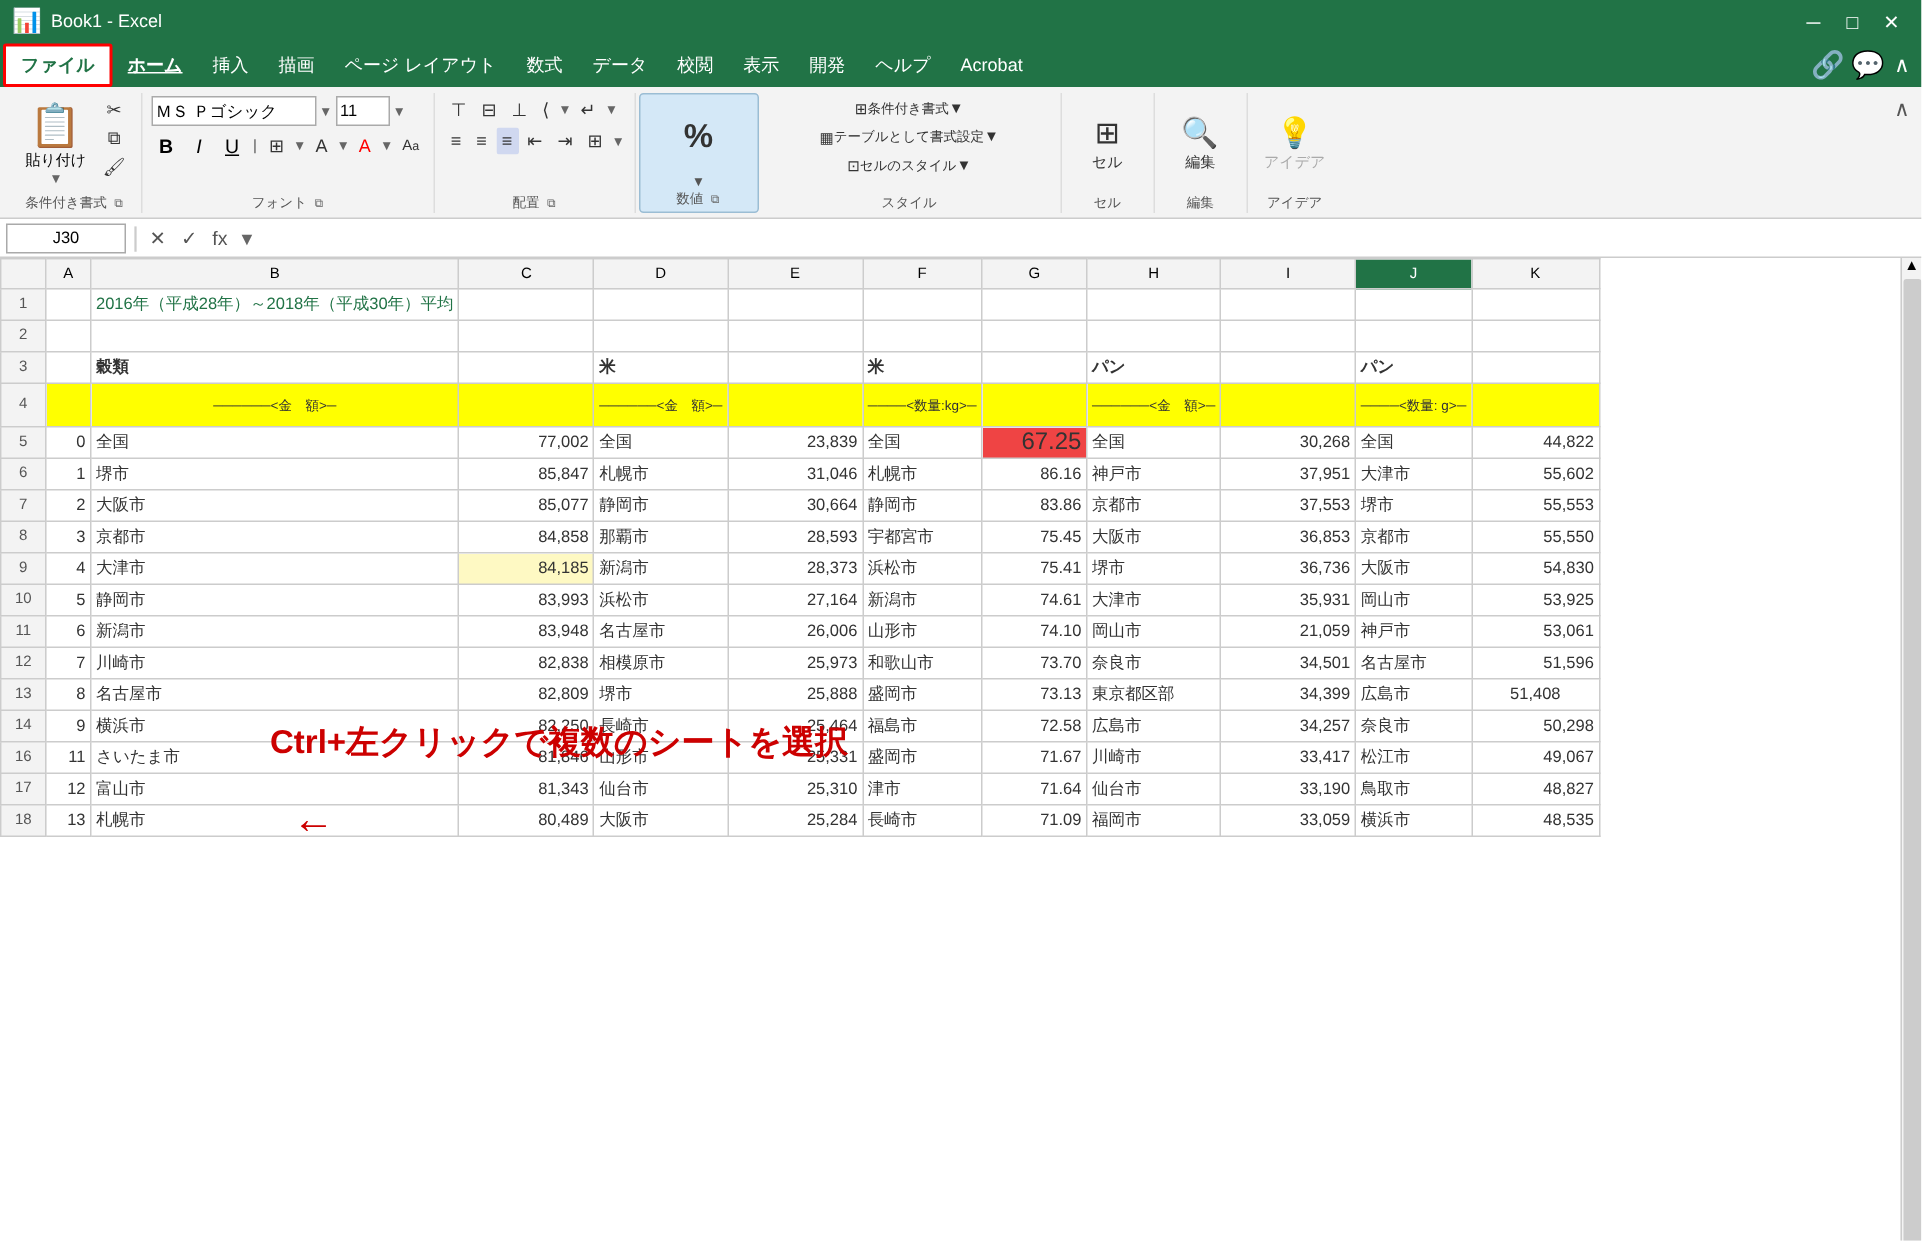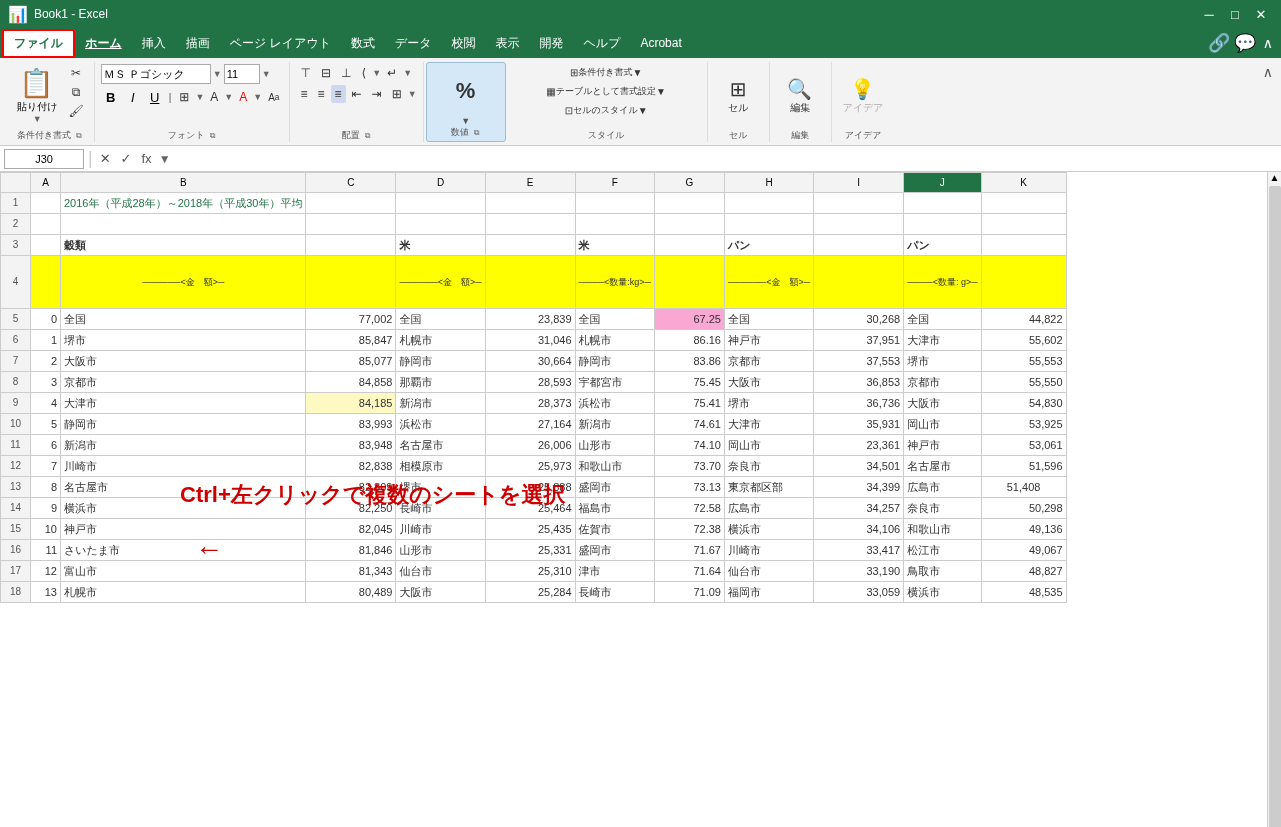--- a/index.html
+++ b/index.html
@@ -452,36 +452,36 @@
                 <td style="width: 75px; min-width: 75px; height: 20px; border: 1px solid rgb(204, 204, 204); background: white; font-size: 11px; text-align: left; line-height: 20px; color: rgb(51, 51, 51); font-weight: bold; padding: 0px 3px; white-space: nowrap; overflow: hidden; text-overflow: ellipsis; cursor: cell;">パン</td>
                 <td style="width: 85px; min-width: 85px; height: 20px; border: 1px solid rgb(204, 204, 204); background: white; font-size: 11px; text-align: left; line-height: 20px; color: rgb(51, 51, 51); font-weight: bold; padding: 0px 3px; white-space: nowrap; overflow: hidden; text-overflow: ellipsis; cursor: cell;"></td>
               </tr>
               <tr>
                 <td style="width: 30px; min-width: 30px; height: 20px; border: 1px solid rgb(204, 204, 204); background: rgb(243, 243, 243); font-size: 10px; text-align: center; line-height: 20px; color: rgb(85, 85, 85); cursor: pointer; padding: 0px;">4</td>
                 <td style="width: 30px; min-width: 30px; height: 20px; border: 1px solid rgb(204, 204, 204); background: rgb(255, 255, 0); font-size: 9px; text-align: center; line-height: 20px; color: rgb(51, 51, 51); font-weight: normal; padding: 0px 3px; white-space: nowrap; overflow: hidden; text-overflow: ellipsis; cursor: cell;"></td>
                 <td style="width: 55px; min-width: 55px; height: 20px; border: 1px solid rgb(204, 204, 204); background: rgb(255, 255, 0); font-size: 9px; text-align: center; line-height: 20px; color: rgb(51, 51, 51); font-weight: normal; padding: 0px 3px; white-space: nowrap; overflow: hidden; text-overflow: ellipsis; cursor: cell;">──────&lt;金　額&gt;─</td>
                 <td style="width: 90px; min-width: 90px; height: 20px; border: 1px solid rgb(204, 204, 204); background: rgb(255, 255, 0); font-size: 9px; text-align: center; line-height: 20px; color: rgb(51, 51, 51); font-weight: normal; padding: 0px 3px; white-space: nowrap; overflow: hidden; text-overflow: ellipsis; cursor: cell;"></td>
                 <td style="width: 75px; min-width: 75px; height: 20px; border: 1px solid rgb(204, 204, 204); background: rgb(255, 255, 0); font-size: 9px; text-align: center; line-height: 20px; color: rgb(51, 51, 51); font-weight: normal; padding: 0px 3px; white-space: nowrap; overflow: hidden; text-overflow: ellipsis; cursor: cell;">──────&lt;金　額&gt;─</td>
                 <td style="width: 90px; min-width: 90px; height: 20px; border: 1px solid rgb(204, 204, 204); background: rgb(255, 255, 0); font-size: 9px; text-align: center; line-height: 20px; color: rgb(51, 51, 51); font-weight: normal; padding: 0px 3px; white-space: nowrap; overflow: hidden; text-overflow: ellipsis; cursor: cell;"></td>
-                <td style="width: 75px; min-width: 75px; height: 20px; border: 1px solid rgb(204, 204, 204); background: rgb(255, 255, 0); font-size: 9px; text-align: center; line-height: 20px; color: rgb(51, 51, 51); font-weight: normal; padding: 16px 3px; white-space: nowrap; overflow: hidden; text-overflow: ellipsis; cursor: cell;">────&lt;数量:kg&gt;─</td>
+                <td style="width: 75px; min-width: 75px; height: 20px; border: 1px solid rgb(204, 204, 204); background: rgb(255, 255, 0); font-size: 9px; text-align: center; line-height: 20px; color: rgb(51, 51, 51); font-weight: normal; padding: 4px 3px; white-space: nowrap; overflow: hidden; text-overflow: ellipsis; cursor: cell;">────&lt;数量:kg&gt;─</td>
                 <td style="width: 70px; min-width: 70px; height: 20px; border: 1px solid rgb(204, 204, 204); background: rgb(255, 255, 0); font-size: 9px; text-align: center; line-height: 20px; color: rgb(51, 51, 51); font-weight: normal; padding: 0px 3px; white-space: nowrap; overflow: hidden; text-overflow: ellipsis; cursor: cell;"></td>
                 <td style="width: 75px; min-width: 75px; height: 20px; border: 1px solid rgb(204, 204, 204); background: rgb(255, 255, 0); font-size: 9px; text-align: center; line-height: 20px; color: rgb(51, 51, 51); font-weight: normal; padding: 0px 3px; white-space: nowrap; overflow: hidden; text-overflow: ellipsis; cursor: cell;">──────&lt;金　額&gt;─</td>
                 <td style="width: 90px; min-width: 90px; height: 20px; border: 1px solid rgb(204, 204, 204); background: rgb(255, 255, 0); font-size: 9px; text-align: center; line-height: 20px; color: rgb(51, 51, 51); font-weight: normal; padding: 0px 3px; white-space: nowrap; overflow: hidden; text-overflow: ellipsis; cursor: cell;"></td>
                 <td style="width: 75px; min-width: 75px; height: 20px; border: 1px solid rgb(204, 204, 204); background: rgb(255, 255, 0); font-size: 9px; text-align: center; line-height: 20px; color: rgb(51, 51, 51); font-weight: normal; padding: 0px 3px; white-space: nowrap; overflow: hidden; text-overflow: ellipsis; cursor: cell;">────&lt;数量: g&gt;─</td>
                 <td style="width: 85px; min-width: 85px; height: 20px; border: 1px solid rgb(204, 204, 204); background: rgb(255, 255, 0); font-size: 9px; text-align: center; line-height: 20px; color: rgb(51, 51, 51); font-weight: normal; padding: 0px 3px; white-space: nowrap; overflow: hidden; text-overflow: ellipsis; cursor: cell;"></td>
               </tr>
               <tr>
                 <td style="width: 30px; min-width: 30px; height: 20px; border: 1px solid rgb(204, 204, 204); background: rgb(243, 243, 243); font-size: 10px; text-align: center; line-height: 20px; color: rgb(85, 85, 85); cursor: pointer; padding: 0px;">5</td>
                 <td style="width: 30px; min-width: 30px; height: 20px; border: 1px solid rgb(204, 204, 204); background: white; font-size: 11px; text-align: right; line-height: 20px; color: rgb(51, 51, 51); font-weight: normal; padding: 0px 3px; white-space: nowrap; overflow: hidden; text-overflow: ellipsis; cursor: cell;">0</td>
                 <td style="width: 55px; min-width: 55px; height: 20px; border: 1px solid rgb(204, 204, 204); background: white; font-size: 11px; text-align: left; line-height: 20px; color: rgb(51, 51, 51); font-weight: normal; padding: 0px 3px; white-space: nowrap; overflow: hidden; text-overflow: ellipsis; cursor: cell;">全国</td>
                 <td style="width: 90px; min-width: 90px; height: 20px; border: 1px solid rgb(204, 204, 204); background: white; font-size: 11px; text-align: right; line-height: 20px; color: rgb(51, 51, 51); font-weight: normal; padding: 0px 3px; white-space: nowrap; overflow: hidden; text-overflow: ellipsis; cursor: cell;">77,002</td>
                 <td style="width: 75px; min-width: 75px; height: 20px; border: 1px solid rgb(204, 204, 204); background: white; font-size: 11px; text-align: left; line-height: 20px; color: rgb(51, 51, 51); font-weight: normal; padding: 0px 3px; white-space: nowrap; overflow: hidden; text-overflow: ellipsis; cursor: cell;">全国</td>
                 <td style="width: 90px; min-width: 90px; height: 20px; border: 1px solid rgb(204, 204, 204); background: white; font-size: 11px; text-align: right; line-height: 20px; color: rgb(51, 51, 51); font-weight: normal; padding: 0px 3px; white-space: nowrap; overflow: hidden; text-overflow: ellipsis; cursor: cell;">23,839</td>
                 <td style="width: 75px; min-width: 75px; height: 20px; border: 1px solid rgb(204, 204, 204); background: white; font-size: 11px; text-align: left; line-height: 20px; color: rgb(51, 51, 51); font-weight: normal; padding: 0px 3px; white-space: nowrap; overflow: hidden; text-overflow: ellipsis; cursor: cell;">全国</td>
-                <td style="width: 70px; min-width: 70px; height: 20px; border: 1px solid rgb(204, 204, 204); background: #f9a8d4; font-size: 11px; text-align: right; line-height: 20px; color: rgb(51, 51, 51); font-weight: normal; padding: 0px 3px; white-space: nowrap; overflow: hidden; text-overflow: ellipsis; cursor: cell;">67.25</td>
+                <td style="width: 70px; min-width: 70px; height: 20px; border: 1px solid rgb(204, 204, 204); background: #ef4444; font-size: 16px; text-align: right; line-height: 20px; color: rgb(51, 51, 51); font-weight: normal; padding: 0px 3px; white-space: nowrap; overflow: hidden; text-overflow: ellipsis; cursor: cell;">67.25</td>
                 <td style="width: 75px; min-width: 75px; height: 20px; border: 1px solid rgb(204, 204, 204); background: white; font-size: 11px; text-align: left; line-height: 20px; color: rgb(51, 51, 51); font-weight: normal; padding: 0px 3px; white-space: nowrap; overflow: hidden; text-overflow: ellipsis; cursor: cell;">全国</td>
                 <td style="width: 90px; min-width: 90px; height: 20px; border: 1px solid rgb(204, 204, 204); background: white; font-size: 11px; text-align: right; line-height: 20px; color: rgb(51, 51, 51); font-weight: normal; padding: 0px 3px; white-space: nowrap; overflow: hidden; text-overflow: ellipsis; cursor: cell;">30,268</td>
                 <td style="width: 75px; min-width: 75px; height: 20px; border: 1px solid rgb(204, 204, 204); background: white; font-size: 11px; text-align: left; line-height: 20px; color: rgb(51, 51, 51); font-weight: normal; padding: 0px 3px; white-space: nowrap; overflow: hidden; text-overflow: ellipsis; cursor: cell;">全国</td>
                 <td style="width: 85px; min-width: 85px; height: 20px; border: 1px solid rgb(204, 204, 204); background: white; font-size: 11px; text-align: right; line-height: 20px; color: rgb(51, 51, 51); font-weight: normal; padding: 0px 3px; white-space: nowrap; overflow: hidden; text-overflow: ellipsis; cursor: cell;">44,822</td>
               </tr>
               <tr>
                 <td style="width: 30px; min-width: 30px; height: 20px; border: 1px solid rgb(204, 204, 204); background: rgb(243, 243, 243); font-size: 10px; text-align: center; line-height: 20px; color: rgb(85, 85, 85); cursor: pointer; padding: 0px;">6</td>
                 <td style="width: 30px; min-width: 30px; height: 20px; border: 1px solid rgb(204, 204, 204); background: white; font-size: 11px; text-align: right; line-height: 20px; color: rgb(51, 51, 51); font-weight: normal; padding: 0px 3px; white-space: nowrap; overflow: hidden; text-overflow: ellipsis; cursor: cell;">1</td>
                 <td style="width: 55px; min-width: 55px; height: 20px; border: 1px solid rgb(204, 204, 204); background: white; font-size: 11px; text-align: left; line-height: 20px; color: rgb(51, 51, 51); font-weight: normal; padding: 0px 3px; white-space: nowrap; overflow: hidden; text-overflow: ellipsis; cursor: cell;">堺市</td>
                 <td style="width: 90px; min-width: 90px; height: 20px; border: 1px solid rgb(204, 204, 204); background: white; font-size: 11px; text-align: right; line-height: 20px; color: rgb(51, 51, 51); font-weight: normal; padding: 0px 3px; white-space: nowrap; overflow: hidden; text-overflow: ellipsis; cursor: cell;">85,847</td>
@@ -553,21 +553,21 @@
               <tr>
                 <td style="width: 30px; min-width: 30px; height: 20px; border: 1px solid rgb(204, 204, 204); background: rgb(243, 243, 243); font-size: 10px; text-align: center; line-height: 20px; color: rgb(85, 85, 85); cursor: pointer; padding: 0px;">11</td>
                 <td style="width: 30px; min-width: 30px; height: 20px; border: 1px solid rgb(204, 204, 204); background: white; font-size: 11px; text-align: right; line-height: 20px; color: rgb(51, 51, 51); font-weight: normal; padding: 0px 3px; white-space: nowrap; overflow: hidden; text-overflow: ellipsis; cursor: cell;">6</td>
                 <td style="width: 55px; min-width: 55px; height: 20px; border: 1px solid rgb(204, 204, 204); background: white; font-size: 11px; text-align: left; line-height: 20px; color: rgb(51, 51, 51); font-weight: normal; padding: 0px 3px; white-space: nowrap; overflow: hidden; text-overflow: ellipsis; cursor: cell;">新潟市</td>
                 <td style="width: 90px; min-width: 90px; height: 20px; border: 1px solid rgb(204, 204, 204); background: white; font-size: 11px; text-align: right; line-height: 20px; color: rgb(51, 51, 51); font-weight: normal; padding: 0px 3px; white-space: nowrap; overflow: hidden; text-overflow: ellipsis; cursor: cell;">83,948</td>
                 <td style="width: 75px; min-width: 75px; height: 20px; border: 1px solid rgb(204, 204, 204); background: white; font-size: 11px; text-align: left; line-height: 20px; color: rgb(51, 51, 51); font-weight: normal; padding: 0px 3px; white-space: nowrap; overflow: hidden; text-overflow: ellipsis; cursor: cell;">名古屋市</td>
                 <td style="width: 90px; min-width: 90px; height: 20px; border: 1px solid rgb(204, 204, 204); background: white; font-size: 11px; text-align: right; line-height: 20px; color: rgb(51, 51, 51); font-weight: normal; padding: 0px 3px; white-space: nowrap; overflow: hidden; text-overflow: ellipsis; cursor: cell;">26,006</td>
                 <td style="width: 75px; min-width: 75px; height: 20px; border: 1px solid rgb(204, 204, 204); background: white; font-size: 11px; text-align: left; line-height: 20px; color: rgb(51, 51, 51); font-weight: normal; padding: 0px 3px; white-space: nowrap; overflow: hidden; text-overflow: ellipsis; cursor: cell;">山形市</td>
                 <td style="width: 70px; min-width: 70px; height: 20px; border: 1px solid rgb(204, 204, 204); background: white; font-size: 11px; text-align: right; line-height: 20px; color: rgb(51, 51, 51); font-weight: normal; padding: 0px 3px; white-space: nowrap; overflow: hidden; text-overflow: ellipsis; cursor: cell;">74.10</td>
                 <td style="width: 75px; min-width: 75px; height: 20px; border: 1px solid rgb(204, 204, 204); background: white; font-size: 11px; text-align: left; line-height: 20px; color: rgb(51, 51, 51); font-weight: normal; padding: 0px 3px; white-space: nowrap; overflow: hidden; text-overflow: ellipsis; cursor: cell;">岡山市</td>
-                <td style="width: 90px; min-width: 90px; height: 20px; border: 1px solid rgb(204, 204, 204); background: white; font-size: 11px; text-align: right; line-height: 20px; color: rgb(51, 51, 51); font-weight: normal; padding: 0px 3px; white-space: nowrap; overflow: hidden; text-overflow: ellipsis; cursor: cell;">23,361</td>
+                <td style="width: 90px; min-width: 90px; height: 20px; border: 1px solid rgb(204, 204, 204); background: white; font-size: 11px; text-align: right; line-height: 20px; color: rgb(51, 51, 51); font-weight: normal; padding: 0px 3px; white-space: nowrap; overflow: hidden; text-overflow: ellipsis; cursor: cell;">21,059</td>
                 <td style="width: 75px; min-width: 75px; height: 20px; border: 1px solid rgb(204, 204, 204); background: white; font-size: 11px; text-align: left; line-height: 20px; color: rgb(51, 51, 51); font-weight: normal; padding: 0px 3px; white-space: nowrap; overflow: hidden; text-overflow: ellipsis; cursor: cell;">神戸市</td>
                 <td style="width: 85px; min-width: 85px; height: 20px; border: 1px solid rgb(204, 204, 204); background: white; font-size: 11px; text-align: right; line-height: 20px; color: rgb(51, 51, 51); font-weight: normal; padding: 0px 3px; white-space: nowrap; overflow: hidden; text-overflow: ellipsis; cursor: cell;">53,061</td>
               </tr>
               <tr>
                 <td style="width: 30px; min-width: 30px; height: 20px; border: 1px solid rgb(204, 204, 204); background: rgb(243, 243, 243); font-size: 10px; text-align: center; line-height: 20px; color: rgb(85, 85, 85); cursor: pointer; padding: 0px;">12</td>
                 <td style="width: 30px; min-width: 30px; height: 20px; border: 1px solid rgb(204, 204, 204); background: white; font-size: 11px; text-align: right; line-height: 20px; color: rgb(51, 51, 51); font-weight: normal; padding: 0px 3px; white-space: nowrap; overflow: hidden; text-overflow: ellipsis; cursor: cell;">7</td>
                 <td style="width: 55px; min-width: 55px; height: 20px; border: 1px solid rgb(204, 204, 204); background: white; font-size: 11px; text-align: left; line-height: 20px; color: rgb(51, 51, 51); font-weight: normal; padding: 0px 3px; white-space: nowrap; overflow: hidden; text-overflow: ellipsis; cursor: cell;">川崎市</td>
                 <td style="width: 90px; min-width: 90px; height: 20px; border: 1px solid rgb(204, 204, 204); background: white; font-size: 11px; text-align: right; line-height: 20px; color: rgb(51, 51, 51); font-weight: normal; padding: 0px 3px; white-space: nowrap; overflow: hidden; text-overflow: ellipsis; cursor: cell;">82,838</td>
                 <td style="width: 75px; min-width: 75px; height: 20px; border: 1px solid rgb(204, 204, 204); background: white; font-size: 11px; text-align: left; line-height: 20px; color: rgb(51, 51, 51); font-weight: normal; padding: 0px 3px; white-space: nowrap; overflow: hidden; text-overflow: ellipsis; cursor: cell;">相模原市</td>
                 <td style="width: 90px; min-width: 90px; height: 20px; border: 1px solid rgb(204, 204, 204); background: white; font-size: 11px; text-align: right; line-height: 20px; color: rgb(51, 51, 51); font-weight: normal; padding: 0px 3px; white-space: nowrap; overflow: hidden; text-overflow: ellipsis; cursor: cell;">25,973</td>
@@ -600,34 +600,20 @@
                 <td style="width: 75px; min-width: 75px; height: 20px; border: 1px solid rgb(204, 204, 204); background: white; font-size: 11px; text-align: left; line-height: 20px; color: rgb(51, 51, 51); font-weight: normal; padding: 0px 3px; white-space: nowrap; overflow: hidden; text-overflow: ellipsis; cursor: cell;">長崎市</td>
                 <td style="width: 90px; min-width: 90px; height: 20px; border: 1px solid rgb(204, 204, 204); background: white; font-size: 11px; text-align: right; line-height: 20px; color: rgb(51, 51, 51); font-weight: normal; padding: 0px 3px; white-space: nowrap; overflow: hidden; text-overflow: ellipsis; cursor: cell;">25,464</td>
                 <td style="width: 75px; min-width: 75px; height: 20px; border: 1px solid rgb(204, 204, 204); background: white; font-size: 11px; text-align: left; line-height: 20px; color: rgb(51, 51, 51); font-weight: normal; padding: 0px 3px; white-space: nowrap; overflow: hidden; text-overflow: ellipsis; cursor: cell;">福島市</td>
                 <td style="width: 70px; min-width: 70px; height: 20px; border: 1px solid rgb(204, 204, 204); background: white; font-size: 11px; text-align: right; line-height: 20px; color: rgb(51, 51, 51); font-weight: normal; padding: 0px 3px; white-space: nowrap; overflow: hidden; text-overflow: ellipsis; cursor: cell;">72.58</td>
                 <td style="width: 75px; min-width: 75px; height: 20px; border: 1px solid rgb(204, 204, 204); background: white; font-size: 11px; text-align: left; line-height: 20px; color: rgb(51, 51, 51); font-weight: normal; padding: 0px 3px; white-space: nowrap; overflow: hidden; text-overflow: ellipsis; cursor: cell;">広島市</td>
                 <td style="width: 90px; min-width: 90px; height: 20px; border: 1px solid rgb(204, 204, 204); background: white; font-size: 11px; text-align: right; line-height: 20px; color: rgb(51, 51, 51); font-weight: normal; padding: 0px 3px; white-space: nowrap; overflow: hidden; text-overflow: ellipsis; cursor: cell;">34,257</td>
                 <td style="width: 75px; min-width: 75px; height: 20px; border: 1px solid rgb(204, 204, 204); background: white; font-size: 11px; text-align: left; line-height: 20px; color: rgb(51, 51, 51); font-weight: normal; padding: 0px 3px; white-space: nowrap; overflow: hidden; text-overflow: ellipsis; cursor: cell;">奈良市</td>
                 <td style="width: 85px; min-width: 85px; height: 20px; border: 1px solid rgb(204, 204, 204); background: white; font-size: 11px; text-align: right; line-height: 20px; color: rgb(51, 51, 51); font-weight: normal; padding: 0px 3px; white-space: nowrap; overflow: hidden; text-overflow: ellipsis; cursor: cell;">50,298</td>
               </tr>
               <tr>
-                <td style="width: 30px; min-width: 30px; height: 20px; border: 1px solid rgb(204, 204, 204); background: rgb(243, 243, 243); font-size: 10px; text-align: center; line-height: 20px; color: rgb(85, 85, 85); cursor: pointer; padding: 0px;">15</td>
-                <td style="width: 30px; min-width: 30px; height: 20px; border: 1px solid rgb(204, 204, 204); background: white; font-size: 11px; text-align: right; line-height: 20px; color: rgb(51, 51, 51); font-weight: normal; padding: 0px 3px; white-space: nowrap; overflow: hidden; text-overflow: ellipsis; cursor: cell;">10</td>
-                <td style="width: 55px; min-width: 55px; height: 20px; border: 1px solid rgb(204, 204, 204); background: white; font-size: 11px; text-align: left; line-height: 20px; color: rgb(51, 51, 51); font-weight: normal; padding: 0px 3px; white-space: nowrap; overflow: hidden; text-overflow: ellipsis; cursor: cell;">神戸市</td>
-                <td style="width: 90px; min-width: 90px; height: 20px; border: 1px solid rgb(204, 204, 204); background: white; font-size: 11px; text-align: right; line-height: 20px; color: rgb(51, 51, 51); font-weight: normal; padding: 0px 3px; white-space: nowrap; overflow: hidden; text-overflow: ellipsis; cursor: cell;">82,045</td>
-                <td style="width: 75px; min-width: 75px; height: 20px; border: 1px solid rgb(204, 204, 204); background: white; font-size: 11px; text-align: left; line-height: 20px; color: rgb(51, 51, 51); font-weight: normal; padding: 0px 3px; white-space: nowrap; overflow: hidden; text-overflow: ellipsis; cursor: cell;">川崎市</td>
-                <td style="width: 90px; min-width: 90px; height: 20px; border: 1px solid rgb(204, 204, 204); background: white; font-size: 11px; text-align: right; line-height: 20px; color: rgb(51, 51, 51); font-weight: normal; padding: 0px 3px; white-space: nowrap; overflow: hidden; text-overflow: ellipsis; cursor: cell;">25,435</td>
-                <td style="width: 75px; min-width: 75px; height: 20px; border: 1px solid rgb(204, 204, 204); background: white; font-size: 11px; text-align: left; line-height: 20px; color: rgb(51, 51, 51); font-weight: normal; padding: 0px 3px; white-space: nowrap; overflow: hidden; text-overflow: ellipsis; cursor: cell;">佐賀市</td>
-                <td style="width: 70px; min-width: 70px; height: 20px; border: 1px solid rgb(204, 204, 204); background: white; font-size: 11px; text-align: right; line-height: 20px; color: rgb(51, 51, 51); font-weight: normal; padding: 0px 3px; white-space: nowrap; overflow: hidden; text-overflow: ellipsis; cursor: cell;">72.38</td>
-                <td style="width: 75px; min-width: 75px; height: 20px; border: 1px solid rgb(204, 204, 204); background: white; font-size: 11px; text-align: left; line-height: 20px; color: rgb(51, 51, 51); font-weight: normal; padding: 0px 3px; white-space: nowrap; overflow: hidden; text-overflow: ellipsis; cursor: cell;">横浜市</td>
-                <td style="width: 90px; min-width: 90px; height: 20px; border: 1px solid rgb(204, 204, 204); background: white; font-size: 11px; text-align: right; line-height: 20px; color: rgb(51, 51, 51); font-weight: normal; padding: 0px 3px; white-space: nowrap; overflow: hidden; text-overflow: ellipsis; cursor: cell;">34,106</td>
-                <td style="width: 75px; min-width: 75px; height: 20px; border: 1px solid rgb(204, 204, 204); background: white; font-size: 11px; text-align: left; line-height: 20px; color: rgb(51, 51, 51); font-weight: normal; padding: 0px 3px; white-space: nowrap; overflow: hidden; text-overflow: ellipsis; cursor: cell;">和歌山市</td>
-                <td style="width: 85px; min-width: 85px; height: 20px; border: 1px solid rgb(204, 204, 204); background: white; font-size: 11px; text-align: right; line-height: 20px; color: rgb(51, 51, 51); font-weight: normal; padding: 0px 3px; white-space: nowrap; overflow: hidden; text-overflow: ellipsis; cursor: cell;">49,136</td>
-              </tr>
-              <tr>
                 <td style="width: 30px; min-width: 30px; height: 20px; border: 1px solid rgb(204, 204, 204); background: rgb(243, 243, 243); font-size: 10px; text-align: center; line-height: 20px; color: rgb(85, 85, 85); cursor: pointer; padding: 0px;">16</td>
                 <td style="width: 30px; min-width: 30px; height: 20px; border: 1px solid rgb(204, 204, 204); background: white; font-size: 11px; text-align: right; line-height: 20px; color: rgb(51, 51, 51); font-weight: normal; padding: 0px 3px; white-space: nowrap; overflow: hidden; text-overflow: ellipsis; cursor: cell;">11</td>
                 <td style="width: 55px; min-width: 55px; height: 20px; border: 1px solid rgb(204, 204, 204); background: white; font-size: 11px; text-align: left; line-height: 20px; color: rgb(51, 51, 51); font-weight: normal; padding: 0px 3px; white-space: nowrap; overflow: hidden; text-overflow: ellipsis; cursor: cell;">さいたま市</td>
                 <td style="width: 90px; min-width: 90px; height: 20px; border: 1px solid rgb(204, 204, 204); background: white; font-size: 11px; text-align: right; line-height: 20px; color: rgb(51, 51, 51); font-weight: normal; padding: 0px 3px; white-space: nowrap; overflow: hidden; text-overflow: ellipsis; cursor: cell;">81,846</td>
                 <td style="width: 75px; min-width: 75px; height: 20px; border: 1px solid rgb(204, 204, 204); background: white; font-size: 11px; text-align: left; line-height: 20px; color: rgb(51, 51, 51); font-weight: normal; padding: 0px 3px; white-space: nowrap; overflow: hidden; text-overflow: ellipsis; cursor: cell;">山形市</td>
                 <td style="width: 90px; min-width: 90px; height: 20px; border: 1px solid rgb(204, 204, 204); background: white; font-size: 11px; text-align: right; line-height: 20px; color: rgb(51, 51, 51); font-weight: normal; padding: 0px 3px; white-space: nowrap; overflow: hidden; text-overflow: ellipsis; cursor: cell;">25,331</td>
                 <td style="width: 75px; min-width: 75px; height: 20px; border: 1px solid rgb(204, 204, 204); background: white; font-size: 11px; text-align: left; line-height: 20px; color: rgb(51, 51, 51); font-weight: normal; padding: 0px 3px; white-space: nowrap; overflow: hidden; text-overflow: ellipsis; cursor: cell;">盛岡市</td>
                 <td style="width: 70px; min-width: 70px; height: 20px; border: 1px solid rgb(204, 204, 204); background: white; font-size: 11px; text-align: right; line-height: 20px; color: rgb(51, 51, 51); font-weight: normal; padding: 0px 3px; white-space: nowrap; overflow: hidden; text-overflow: ellipsis; cursor: cell;">71.67</td>
                 <td style="width: 75px; min-width: 75px; height: 20px; border: 1px solid rgb(204, 204, 204); background: white; font-size: 11px; text-align: left; line-height: 20px; color: rgb(51, 51, 51); font-weight: normal; padding: 0px 3px; white-space: nowrap; overflow: hidden; text-overflow: ellipsis; cursor: cell;">川崎市</td>
                 <td style="width: 90px; min-width: 90px; height: 20px; border: 1px solid rgb(204, 204, 204); background: white; font-size: 11px; text-align: right; line-height: 20px; color: rgb(51, 51, 51); font-weight: normal; padding: 0px 3px; white-space: nowrap; overflow: hidden; text-overflow: ellipsis; cursor: cell;">33,417</td>

